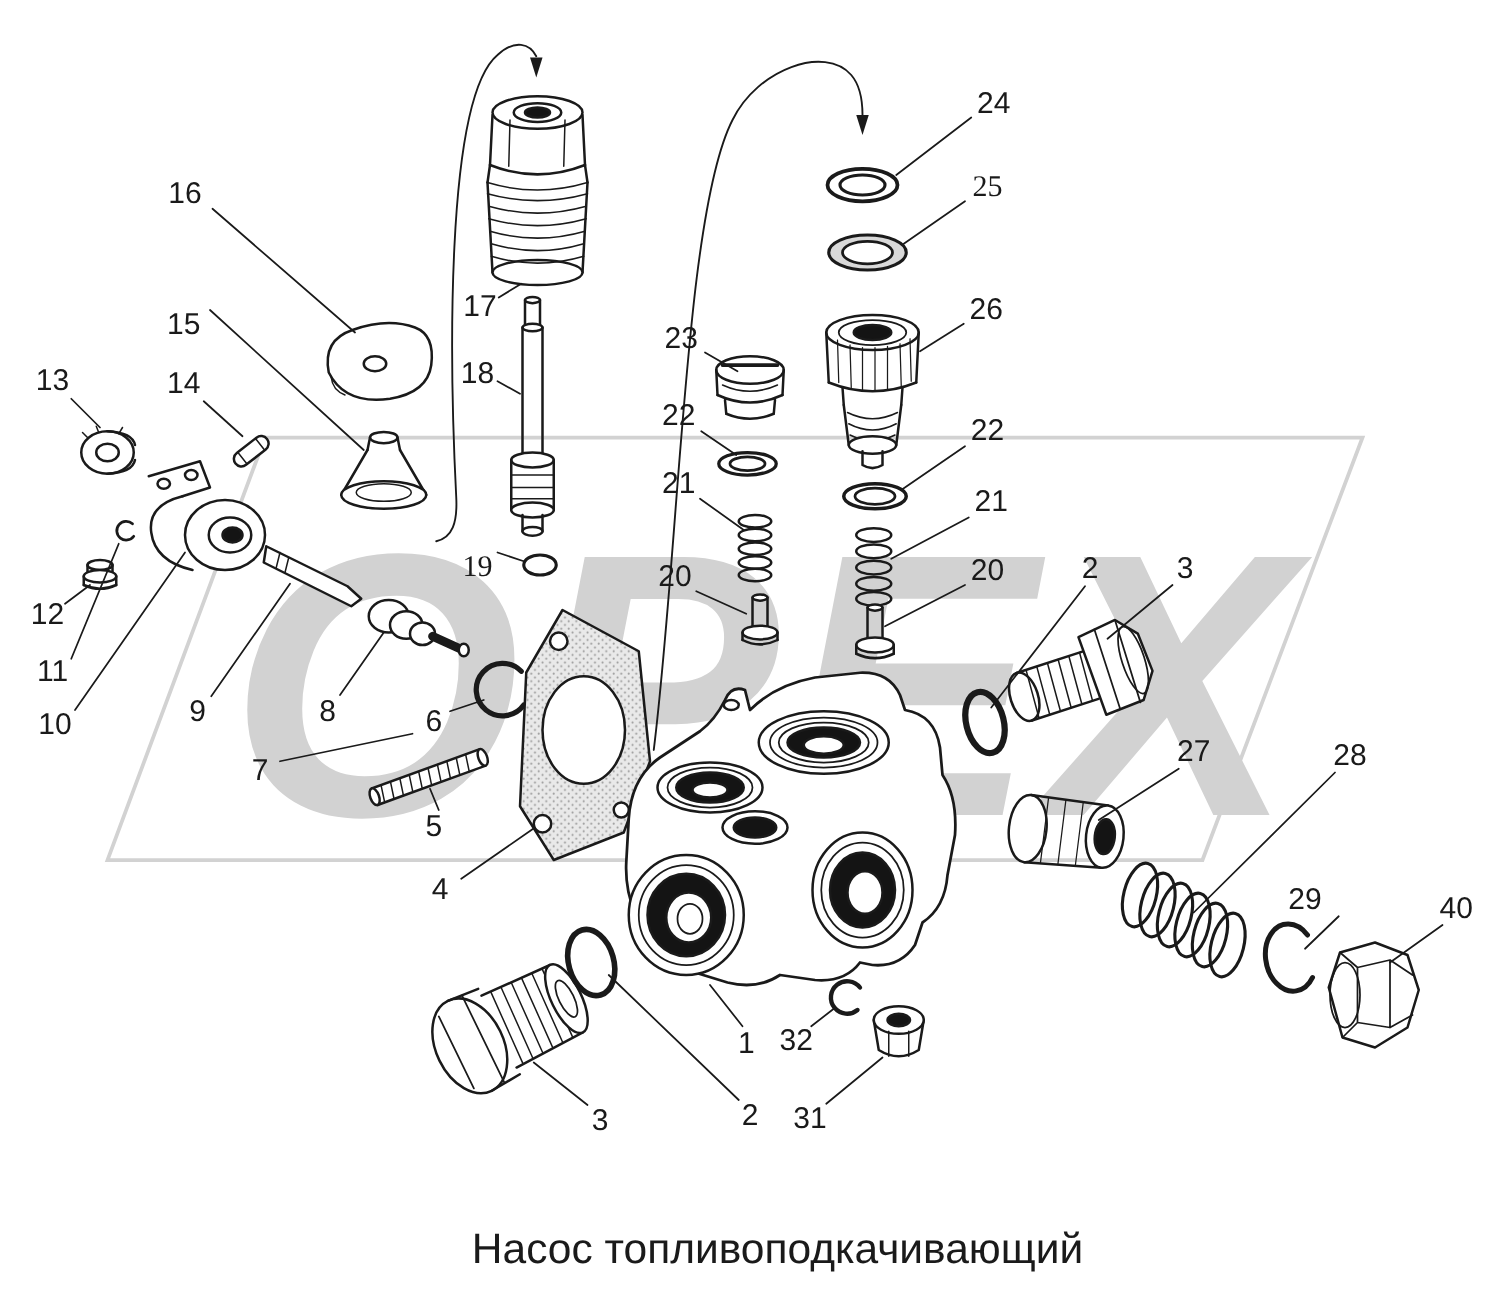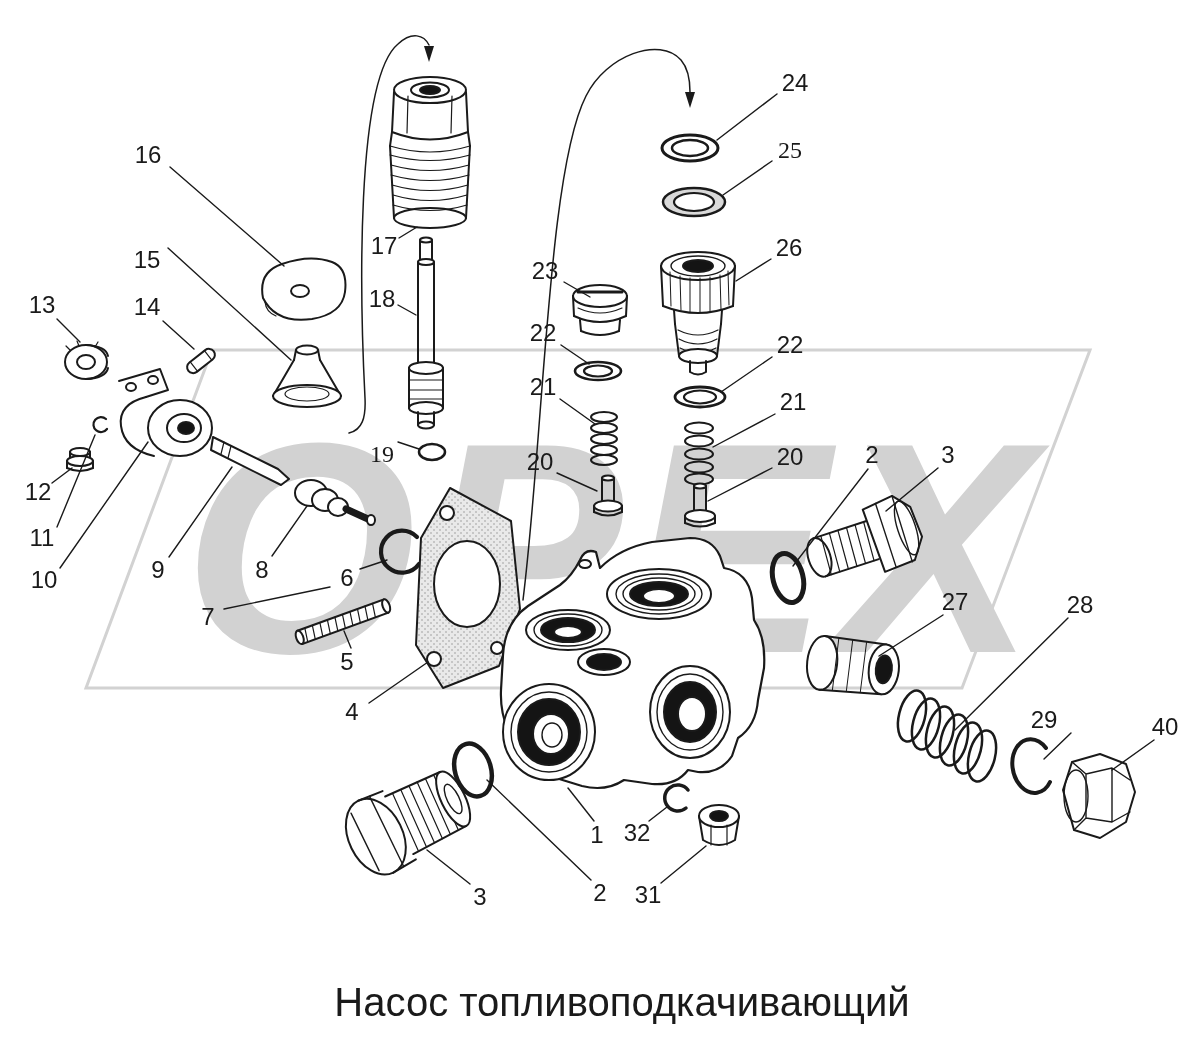--- a/index.html
+++ b/index.html
@@ -6,21 +6,21 @@
   body{background:var(--c-paper,#ffffff)}
   .stage{position:relative;width:1203px;height:1042px;background:var(--c-paper,#ffffff);
          overflow:hidden;font-family:"Liberation Sans",sans-serif;color:var(--c-line,#1a1a1a)}
   .stage svg{position:absolute;left:0;top:0}
   .art{stroke:var(--c-line,#1a1a1a)}
   .wm{fill:var(--c-watermark,#d2d2d2)}
   .wm-stroke{stroke:var(--c-watermark,#d2d2d2);fill:none}
   .callout{position:absolute;transform:translate(-50%,-50%);font-size:24px;line-height:1;
            color:var(--c-line,#1a1a1a);white-space:nowrap}
   .title{position:absolute;left:622px;top:980px;transform:translateX(-50%);
-         font-size:40px;color:var(--c-line,#1a1a1a);white-space:nowrap}
+         font-size:34px;color:var(--c-line,#1a1a1a);white-space:nowrap}
 </style>
 </head>
 <body>
 
 <div class="stage">
 
   <svg width="1203" height="1042" viewBox="0 0 1203 1042">
     <defs>
       <pattern id="stipple" width="6" height="6" patternUnits="userSpaceOnUse">
         <rect width="6" height="6" fill="#e9e9e9"></rect>

